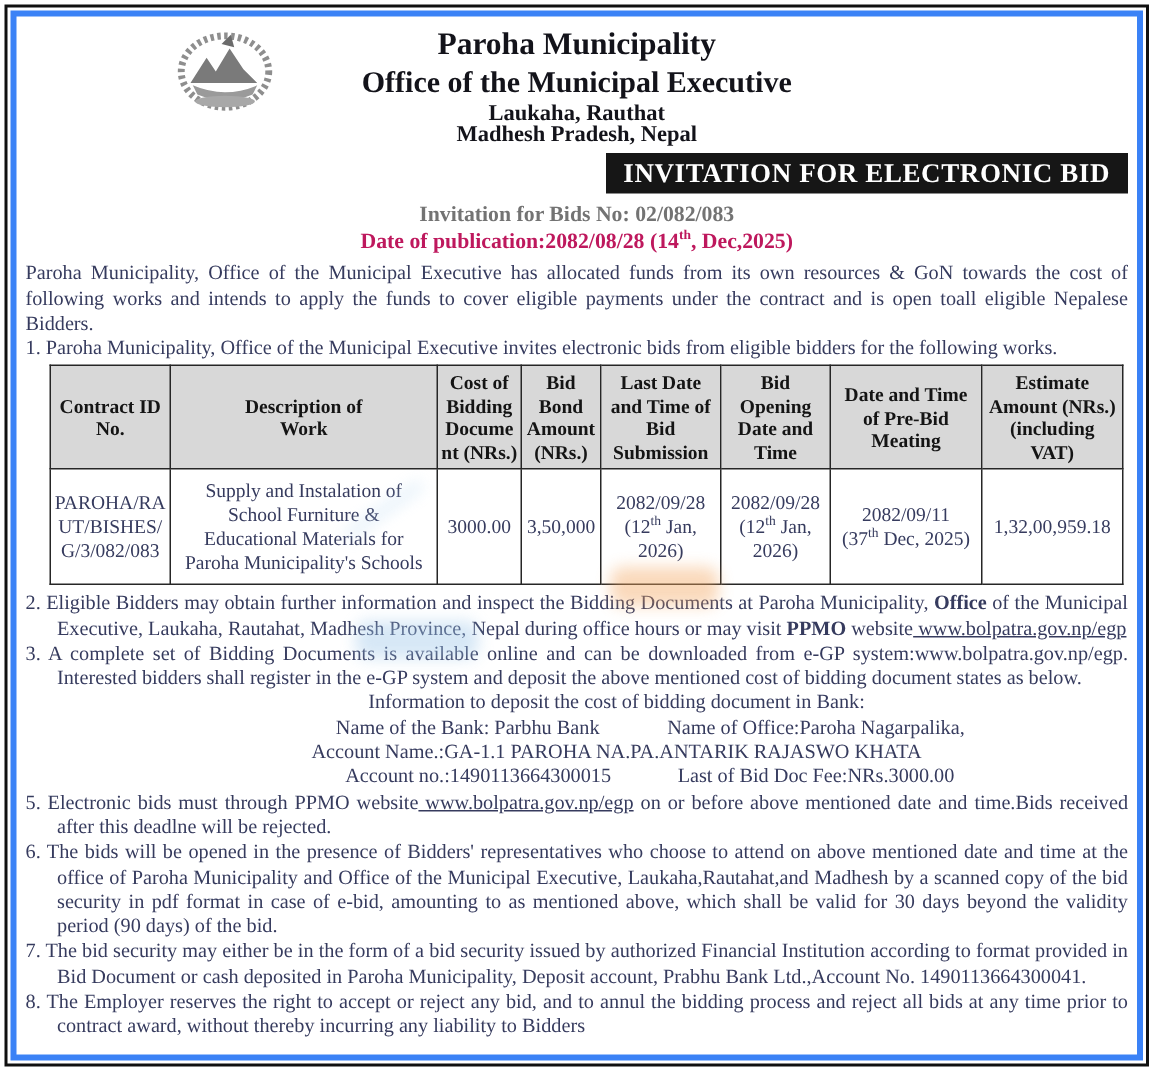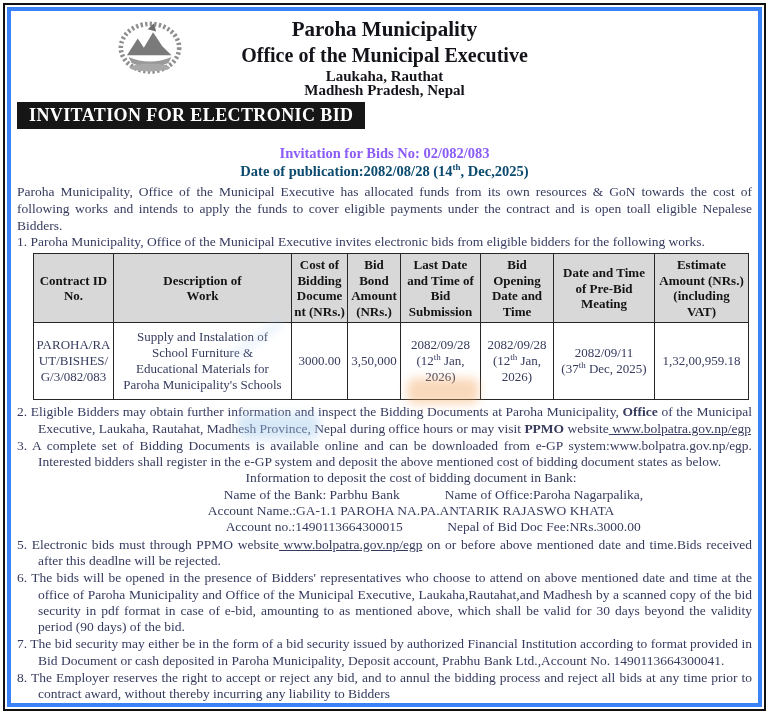--- a/index.html
+++ b/index.html
@@ -12,24 +12,24 @@
   .wm{position:absolute;filter:blur(5px);opacity:.42;pointer-events:none;border-radius:8px;}
   .wm-blue1{left:226px;top:403px;width:82px;height:25px;background:#9fc8ea;}
   .wm-orange{left:396px;top:367px;width:72px;height:26px;background:#f3a55e;}
   .wm-swoosh{left:214px;top:326px;width:62px;height:6px;background:#b9d9f1;transform:rotate(-35deg);}
 
   .header{position:relative;text-align:center;color:#13131a;}
   .emblem{position:absolute;left:94px;top:4px;width:78px;height:66px;}
   .t1{font-size:21px;font-weight:bold;line-height:25px;padding-top:4px;}
   .t2{font-size:20px;font-weight:bold;line-height:27px;}
   .t3{font-size:15px;font-weight:bold;line-height:14px;}
-  .banner-wrap{text-align:left;margin:5px 0 15px;}
+  .banner-wrap{text-align:right;margin:5px 0 5px;}
   .banner{display:inline-block;background:#161616;color:#ffffff;font-weight:bold;font-size:18px;letter-spacing:.4px;padding:3px 12px;}
-  .bids-no{text-align:center;font-weight:bold;font-size:14.5px;color:#8b5cf6;line-height:18px;}
-  .pub-date{text-align:center;font-weight:bold;font-size:14.5px;color:#0c4a6e;line-height:19px;}
+  .bids-no{text-align:center;font-weight:bold;font-size:14.5px;color:#737373;line-height:18px;}
+  .pub-date{text-align:center;font-weight:bold;font-size:14.5px;color:#be185d;line-height:19px;}
   .intro{font-size:13.5px;text-align:justify;line-height:17px;margin-top:2px;}
   .li{font-size:13.5px;text-align:justify;line-height:16.3px;padding-left:21px;text-indent:-21px;margin-bottom:1px;}
   .sub{text-indent:0;margin-left:32px;text-align:center;}
   .bank-left{display:inline-block;width:266px;}
   .bold{font-weight:bold;}
   .linktext{text-decoration:underline;}
   sup{font-size:9px;vertical-align:super;line-height:0;}
 
   table.works{border-collapse:collapse;width:715px;margin:3px 0 4px 16px;color:#363b5e;table-layout:fixed;}
   .works th,.works td{border:1px solid #262626;text-align:center;vertical-align:middle;white-space:pre-line;overflow:hidden;}
@@ -135,21 +135,21 @@
         </tr>
       </tbody>
         </table>
 
       <div class="li"><span>2. </span><span>Eligible Bidders may obtain further information and inspect the Bidding Documents at Paroha Municipality, </span><span class="bold">Office</span><span> of the Municipal Executive, Laukaha, Rautahat, Madhesh Province, Nepal during office hours or may visit </span><span class="bold">PPMO</span><span> website</span><span class="linktext"> www.bolpatra.gov.np/egp</span></div>
 
       <div class="li"><span>3. </span><span>A complete set of Bidding Documents is available online and can be downloaded from e-GP system:www.bolpatra.gov.np/egp. Interested bidders shall register in the e-GP system and deposit the above mentioned cost of bidding document states as below.</span>
         <div class="sub">Information to deposit the cost of bidding document in Bank:</div>
         <div class="sub"><span class="bank-left">Name of the Bank: Parbhu Bank</span><span>Name of Office:Paroha Nagarpalika,</span></div>
         <div class="sub">Account Name.:GA-1.1 PAROHA NA.PA.ANTARIK RAJASWO KHATA</div>
-        <div class="sub"><span class="bank-left">Account no.:1490113664300015</span><span>Nepal of Bid Doc Fee:NRs.3000.00</span></div>
+        <div class="sub"><span class="bank-left">Account no.:1490113664300015</span><span>Last of Bid Doc Fee:NRs.3000.00</span></div>
       </div>
 
 
       <div class="li"><span>5. </span><span>Electronic bids must through PPMO website</span><span class="linktext"> www.bolpatra.gov.np/egp</span><span> on or before above mentioned date and time.Bids received after this deadlne will be rejected.</span></div>
 
       <div class="li"><span>6. </span><span>The bids will be opened in the presence of Bidders' representatives who choose to attend on above mentioned date and time at the office of Paroha Municipality and Office of the Municipal Executive, Laukaha,Rautahat,and Madhesh by a scanned copy of the bid security in pdf format in case of e-bid, amounting to as mentioned above, which shall be valid for 30 days beyond the validity period (90 days) of the bid.</span></div>
 
       <div class="li"><span>7. </span><span>The bid security may either be in the form of a bid security issued by authorized Financial Institution according to format provided in Bid Document or cash deposited in Paroha Municipality, Deposit account, Prabhu Bank Ltd.,Account No. 1490113664300041.</span></div>
 
       <div class="li"><span>8. </span><span>The Employer reserves the right to accept or reject any bid, and to annul the bidding process and reject all bids at any time prior to contract award, without thereby incurring any liability to Bidders</span></div>

